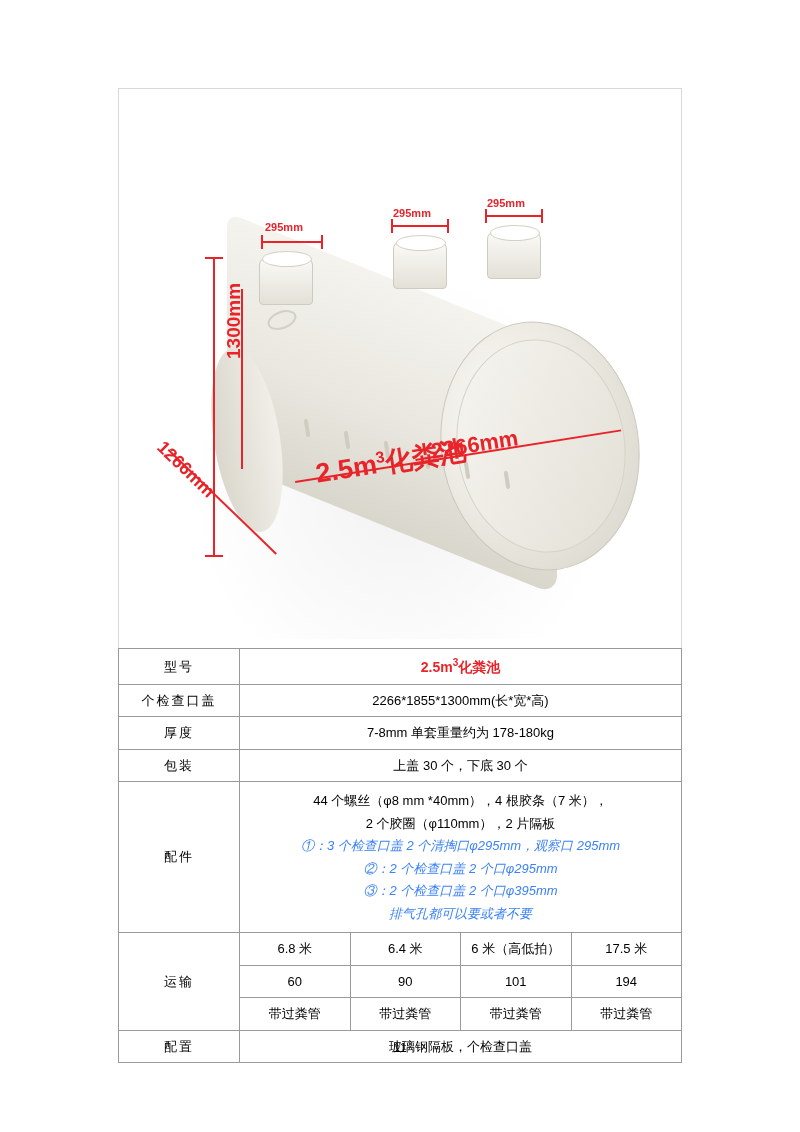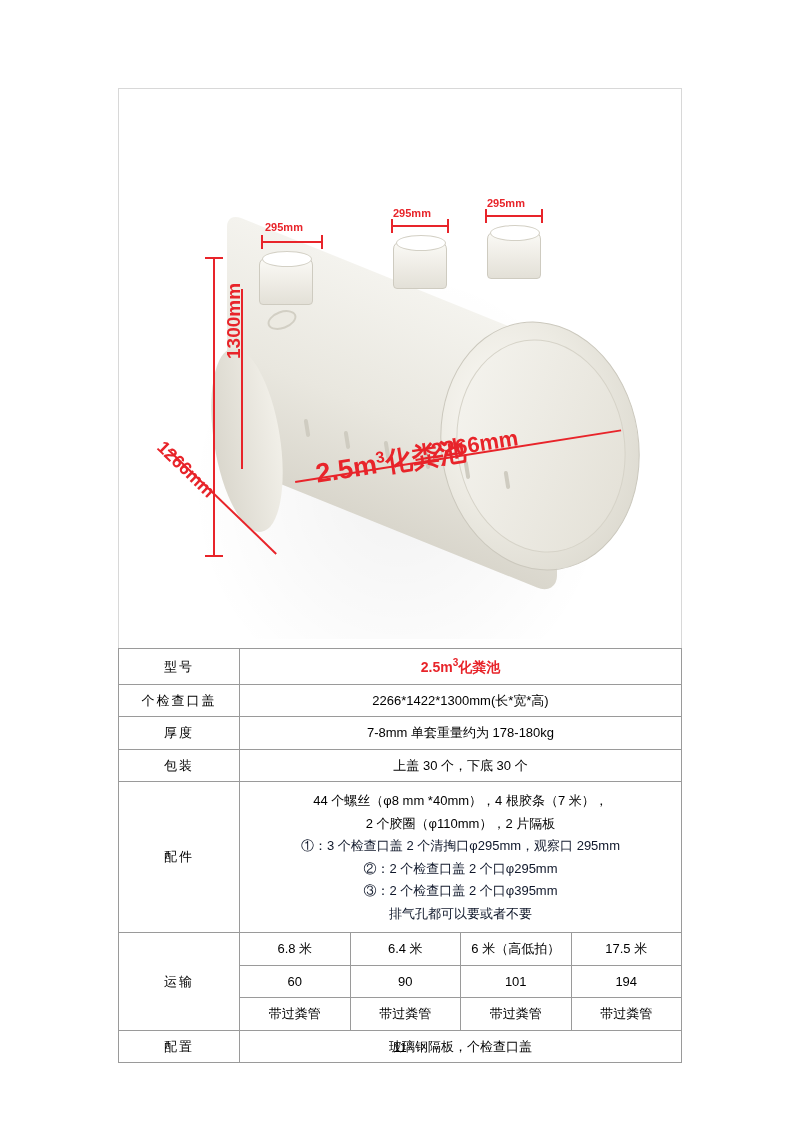--- a/index.html
+++ b/index.html
@@ -178,21 +178,21 @@
     margin-top: 47px;
   }
   .model-value {
     color: #e8242a;
     font-weight: bold;
     font-size: 14px;
   }
   .model-value sup { font-size: 10px; }
   .parts-cell { padding: 8px 6px; }
   .parts-line { margin: 3px 0; }
-  .parts-red { color: #0f172a; }
+  .parts-red { color: #3b82f6; font-style: italic; }
   .page-number {
     position: absolute;
     left: 0;
     right: 0;
     top: 1040px;
     text-align: center;
     font-size: 13px;
     color: #000;
   }
 </style>
@@ -260,21 +260,21 @@
     <table class="spec">
       <tbody>
         <tr>
           <td class="label">型号</td>
           <td colspan="4">
             <span class="model-value">2.5m<sup>3</sup>化粪池</span>
           </td>
         </tr>
         <tr>
           <td class="label">个检查口盖</td>
-          <td colspan="4">2266*1422*1300mm(长*宽*高)</td>
+          <td colspan="4">2266*1855*1300mm(长*宽*高)</td>
         </tr>
         <tr>
           <td class="label">厚度</td>
           <td colspan="4">7-8mm 单套重量约为 178-180kg</td>
         </tr>
         <tr>
           <td class="label">包装</td>
           <td colspan="4">上盖 30 个，下底 30 个</td>
         </tr>
         <tr>

